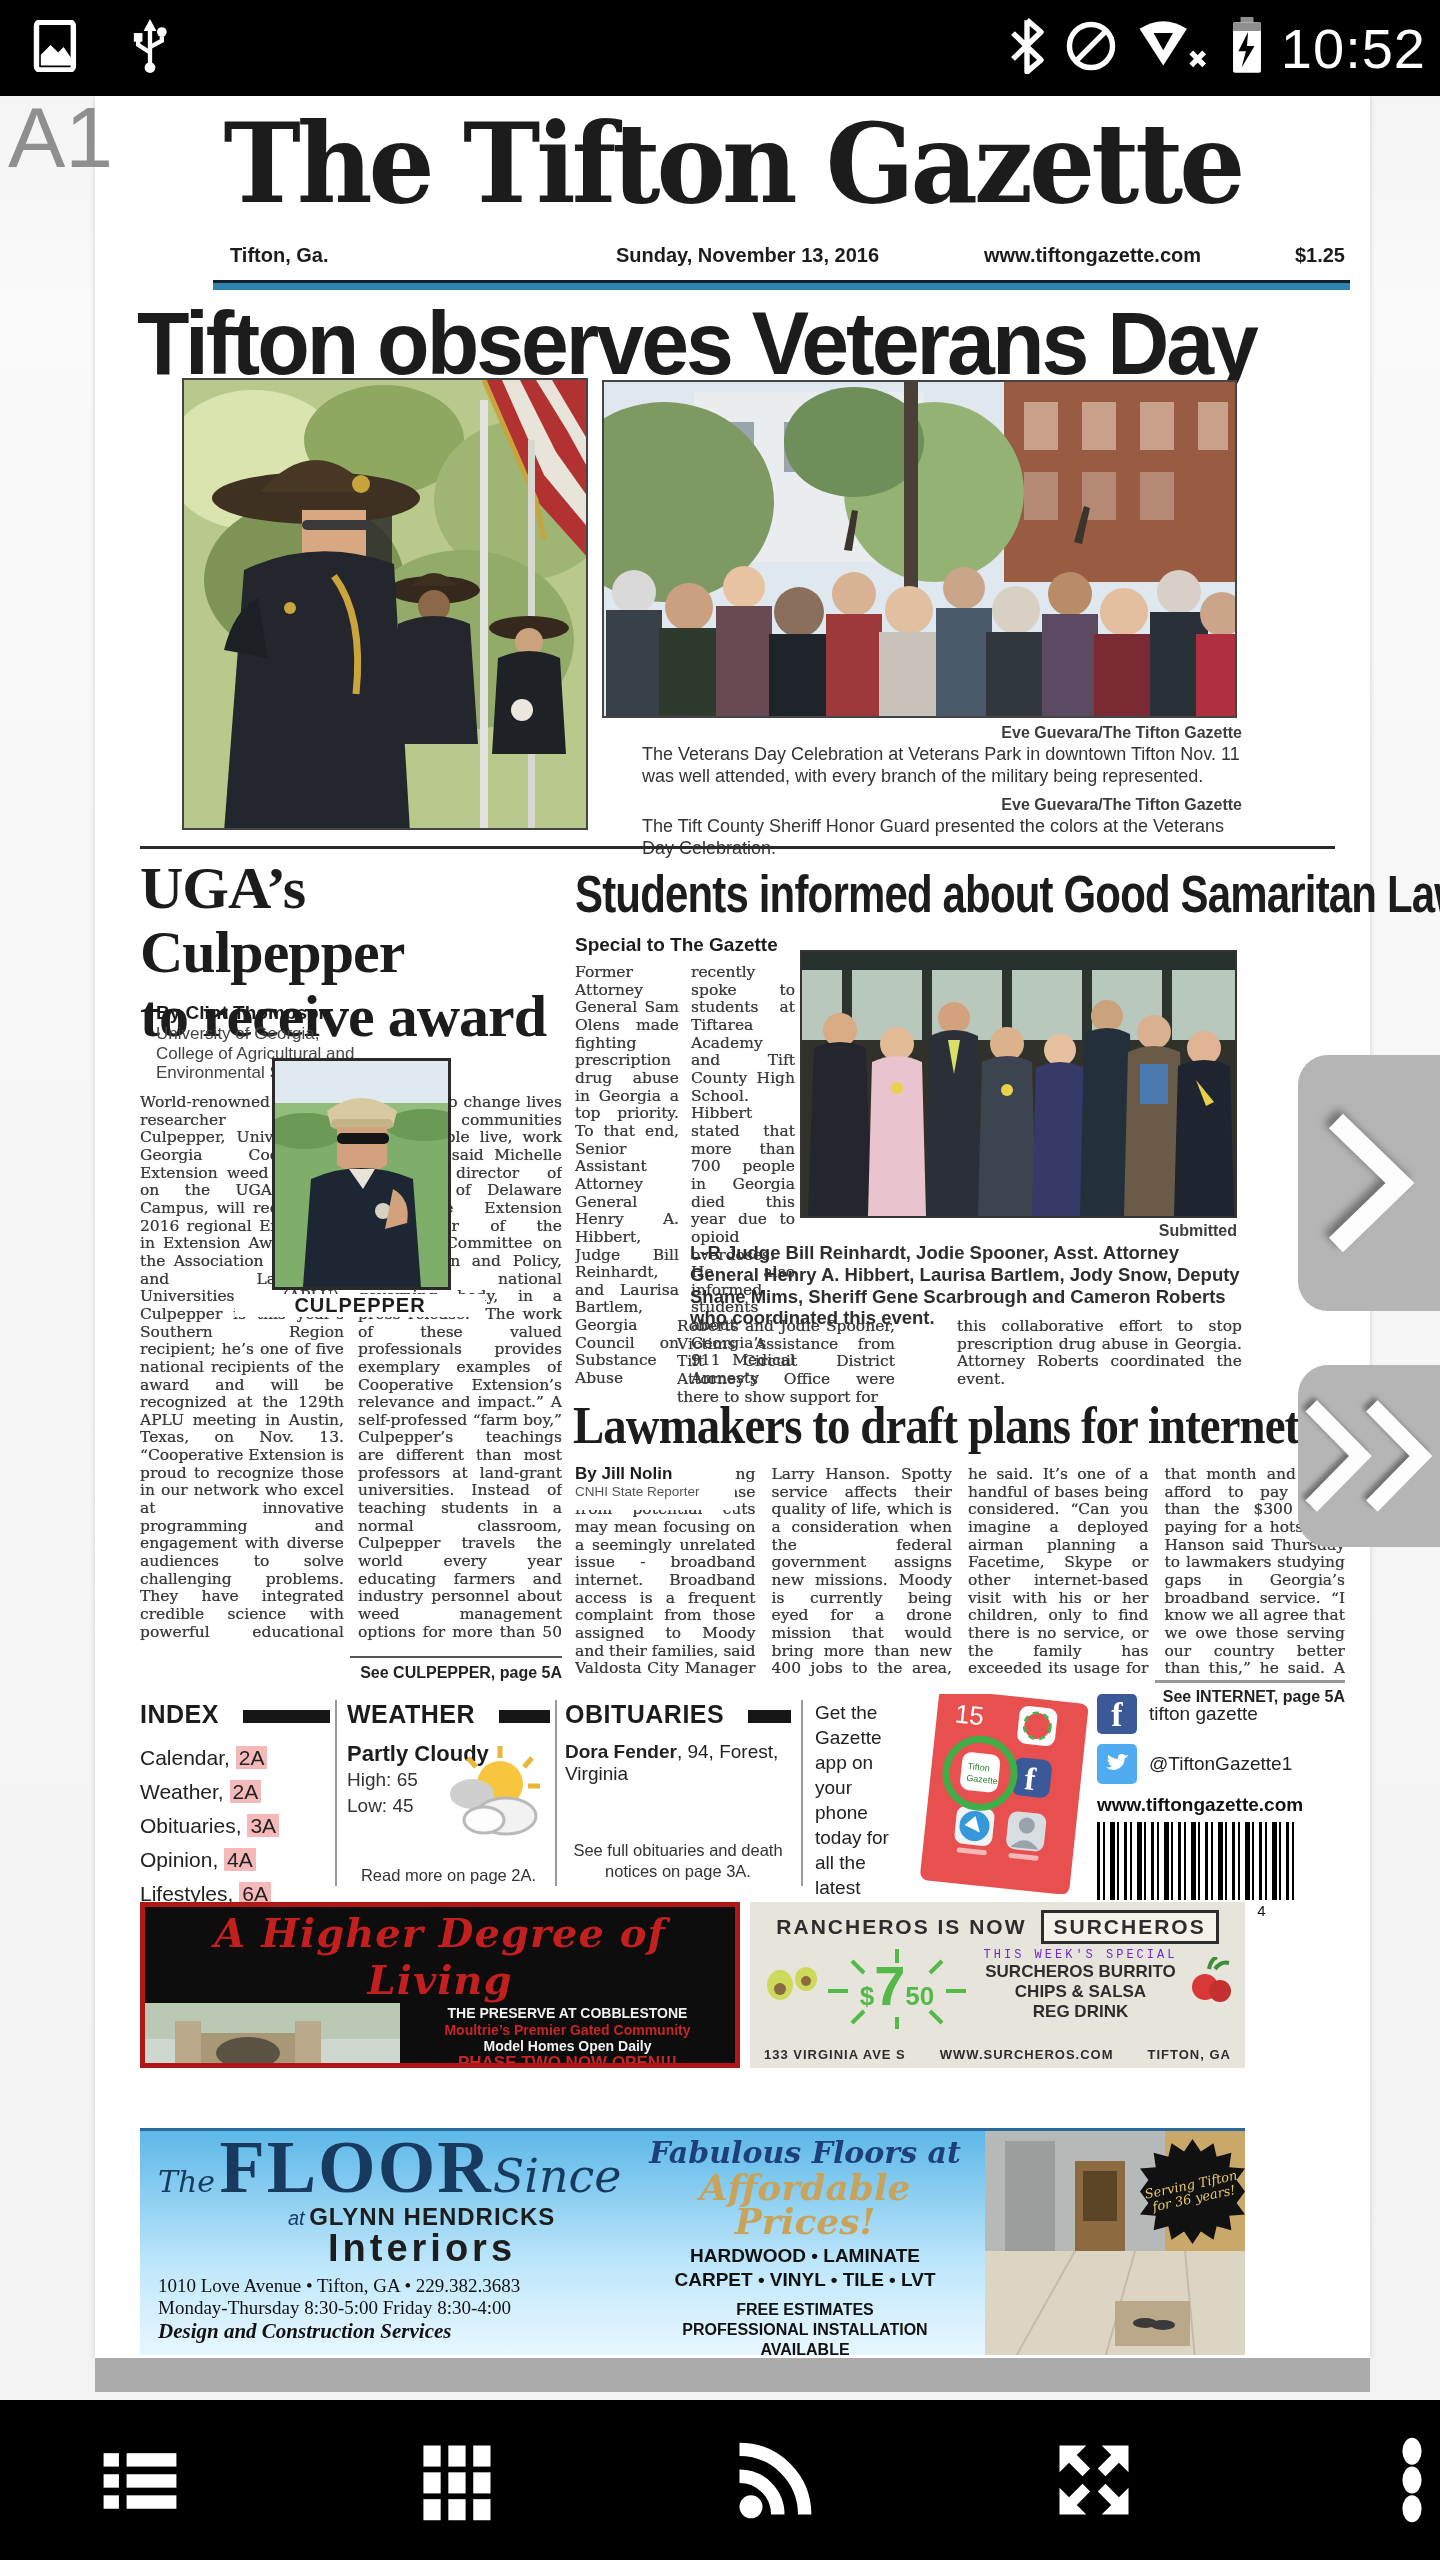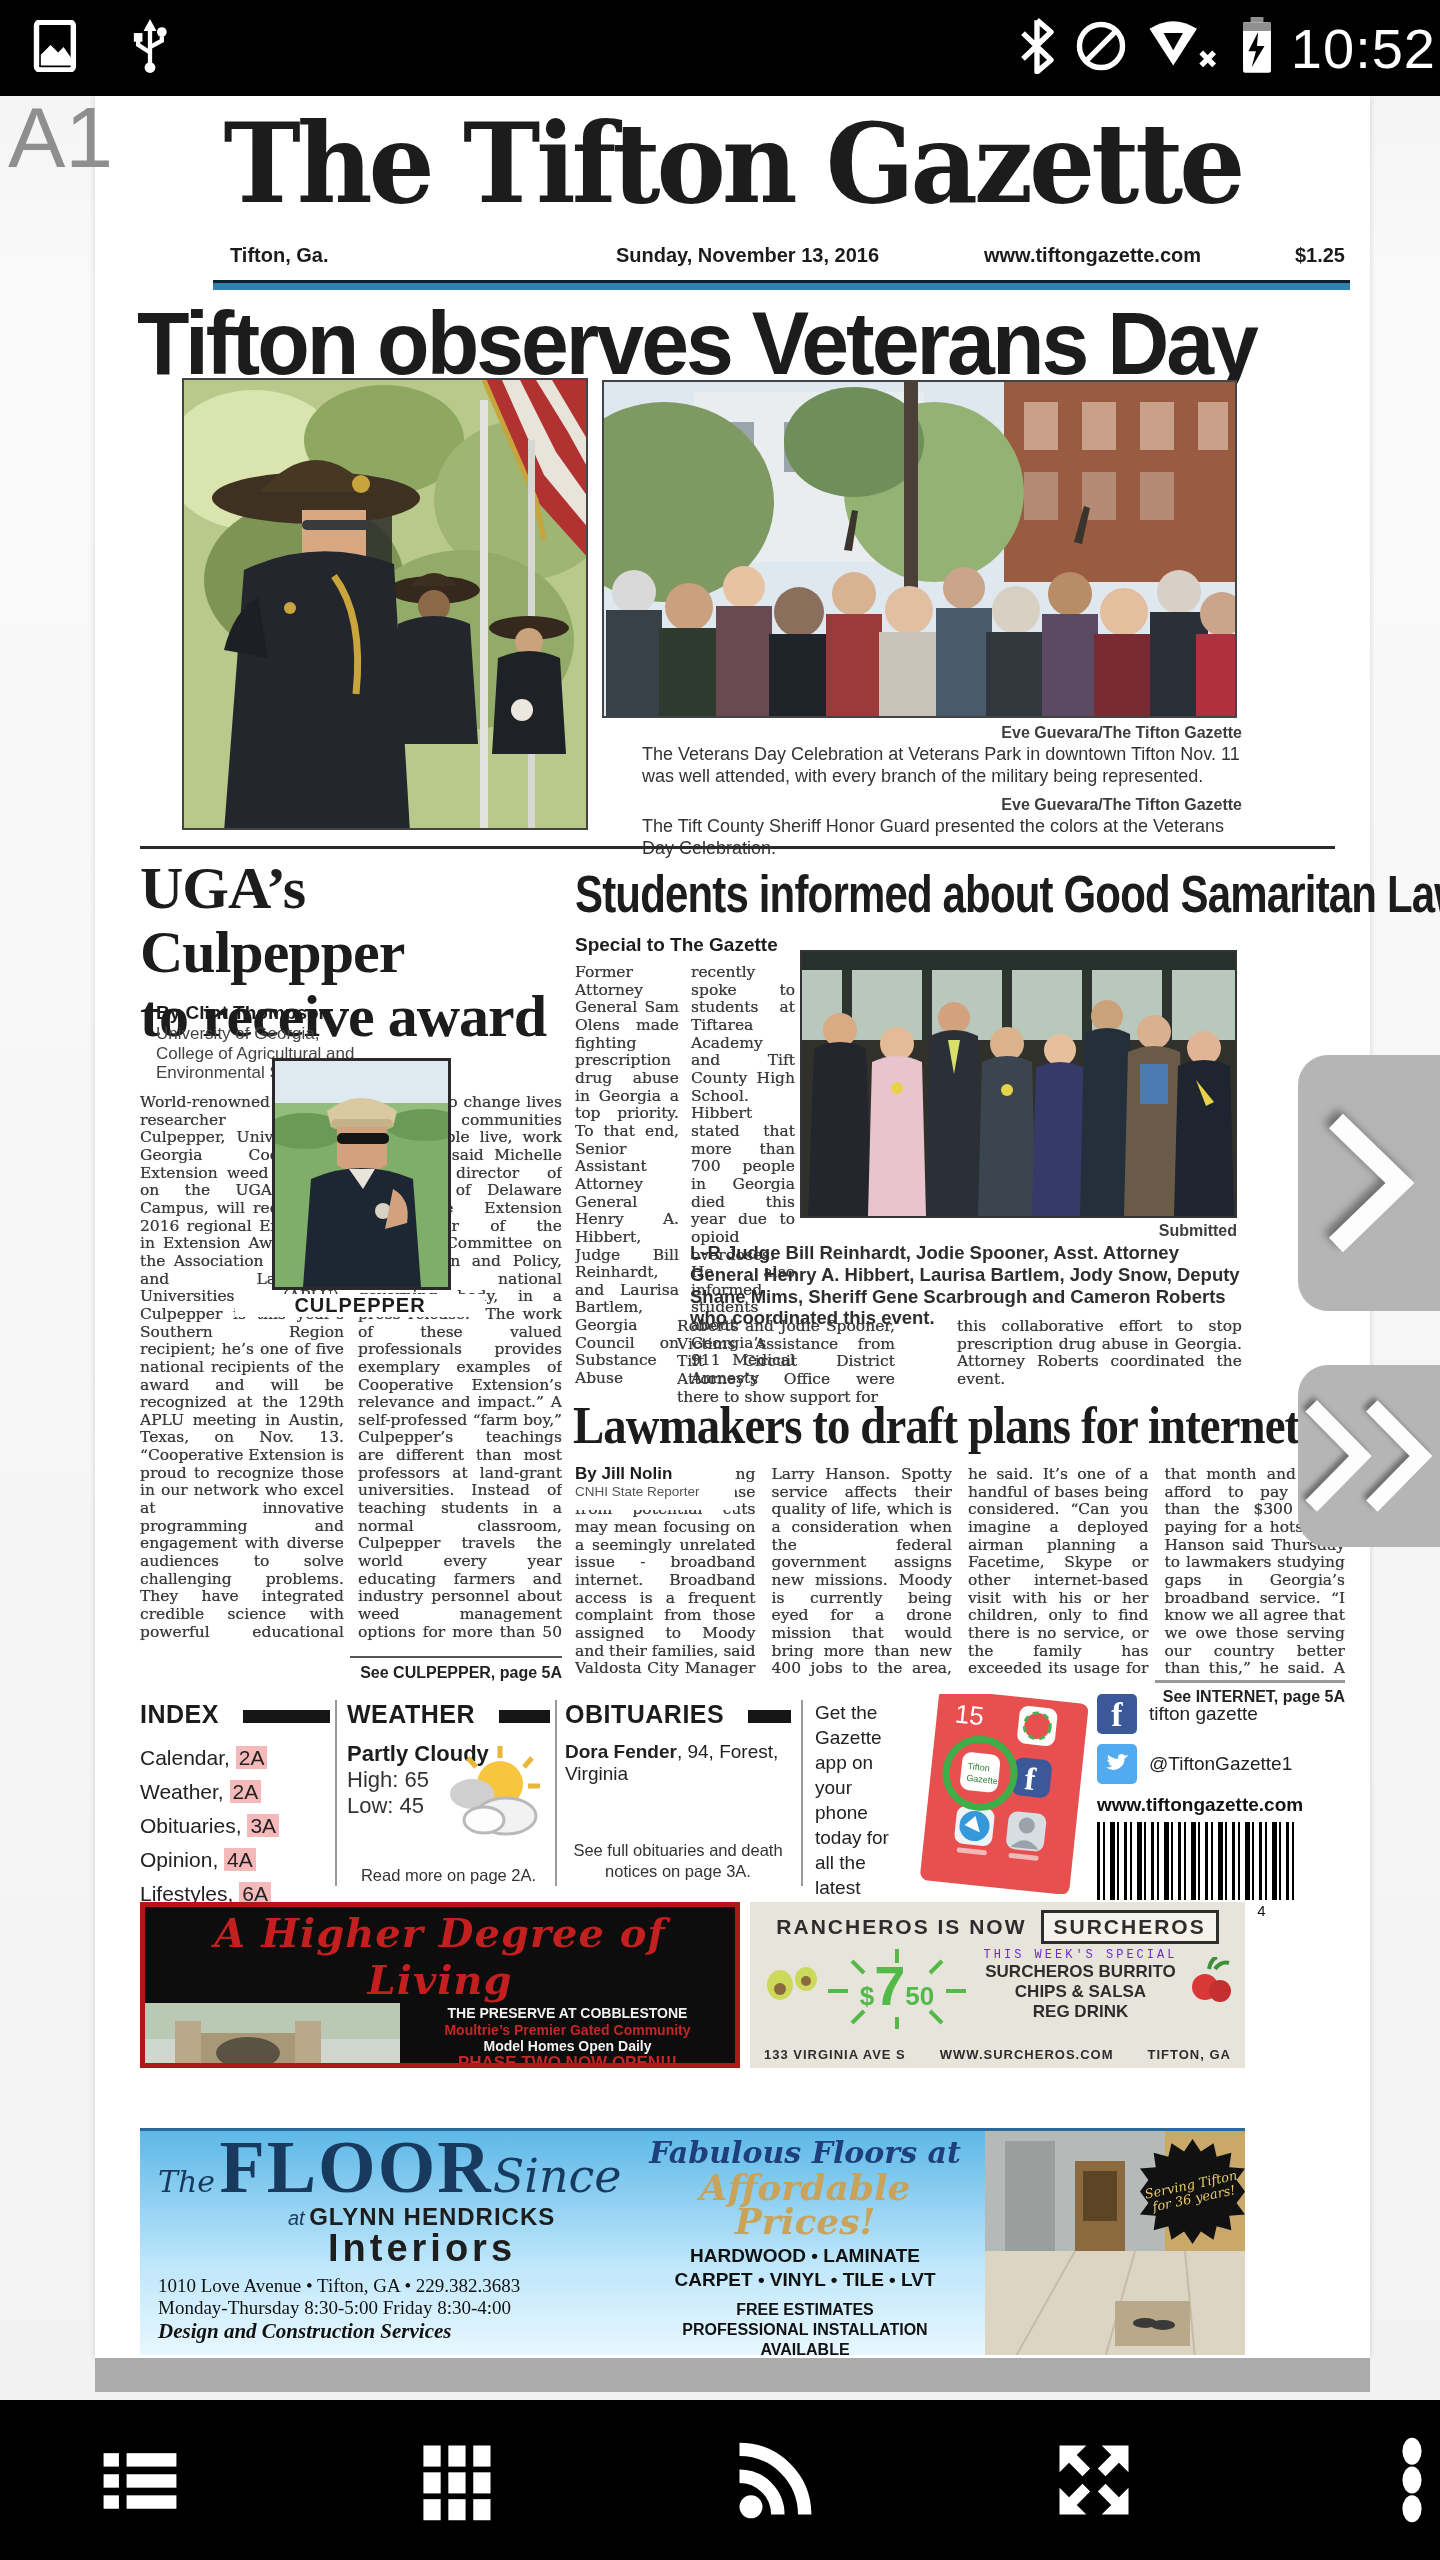--- a/index.html
+++ b/index.html
@@ -3,21 +3,21 @@
 <meta charset="utf-8">
 <style>
   * { margin:0; padding:0; box-sizing:border-box; }
   html,body { width:1440px; }
   body { font-family:"Liberation Sans", sans-serif; background:#e9e9e9; }
   #root { position:relative; width:1440px; height:2560px; background:linear-gradient(#f2f2f2,#fafafa 300px,#f2f2f2); overflow:hidden; }
 
   
   .statusbar { position:absolute; left:0; top:0; width:1440px; height:96px; background:#000; display:flex; align-items:center; }
   .sb-left { display:flex; align-items:center; gap:46px; padding-left:30px; }
-  .sb-right { margin-left:auto; display:flex; align-items:center; gap:16px; padding-right:4px; }
+  .sb-right { margin-left:auto; display:flex; align-items:center; gap:16px; padding-right:14px; }
   .sb-time { color:#fff; font-size:56px; letter-spacing:1px; }
 
   
   .a1 { position:absolute; left:8px; top:88px; font-size:86px; color:#8f8f8f; z-index:3; }
 
   
   .page { position:absolute; left:95px; top:96px; width:1275px; height:2262px; background:#fff; color:#1c1c1c; box-shadow:0 0 6px rgba(0,0,0,.15); }
   .page-bottom-bar { position:absolute; left:95px; top:2358px; width:1275px; height:34px; background:#ababab; }
 
   .blackletter { font-family:"DejaVu Serif", serif; font-weight:bold; letter-spacing:-4px; }
@@ -71,21 +71,21 @@
 
   
   .strip-divider { position:absolute; top:1604px; height:186px; width:2px; background:#9a9a9a; }
   .sec-head { display:flex; align-items:center; gap:24px; font-weight:bold; font-size:25px; letter-spacing:.5px; }
   .sec-head .bar { flex:1; height:13px; background:#161616; margin-top:3px; }
   .index-sec { position:absolute; left:45px; top:1604px; width:190px; }
   .index-items { margin-top:12px; font-size:21px; line-height:34px; color:#222; }
   .pg { background:#f6b9b9; padding:0 3px; }
   .weather-sec { position:absolute; left:252px; top:1604px; width:203px; }
   .weather-cond { font-weight:bold; font-size:22px; margin-top:12px; }
-  .weather-hl { font-size:22px; line-height:26px; color:#333; }
+  .weather-hl { font-size:19px; line-height:26px; color:#333; }
   .weather-read { position:absolute; left:0; top:166px; width:100%; text-align:center; font-size:16.5px; color:#333; }
   .wicon { position:absolute; right:0; top:40px; }
   .obit-sec { position:absolute; left:470px; top:1604px; width:226px; }
   .obit-line { margin-top:12px; font-size:19px; color:#222; }
   .obit-see { position:absolute; top:140px; width:100%; text-align:center; font-size:16.5px; color:#333; line-height:1.25; }
   .app-sec { position:absolute; left:706px; top:1604px; width:108px; font-size:19px; line-height:25px; color:#222; border-left:2px solid #9a9a9a; padding-left:12px; height:186px; }
   .phone-wrap { position:absolute; left:820px; top:1598px; width:180px; height:200px; }
   .social-sec { position:absolute; left:1002px; top:1598px; width:248px; }
   .soc-row { display:flex; align-items:center; gap:12px; margin-bottom:10px; }
   .soc-label { font-size:19px; color:#222; }

